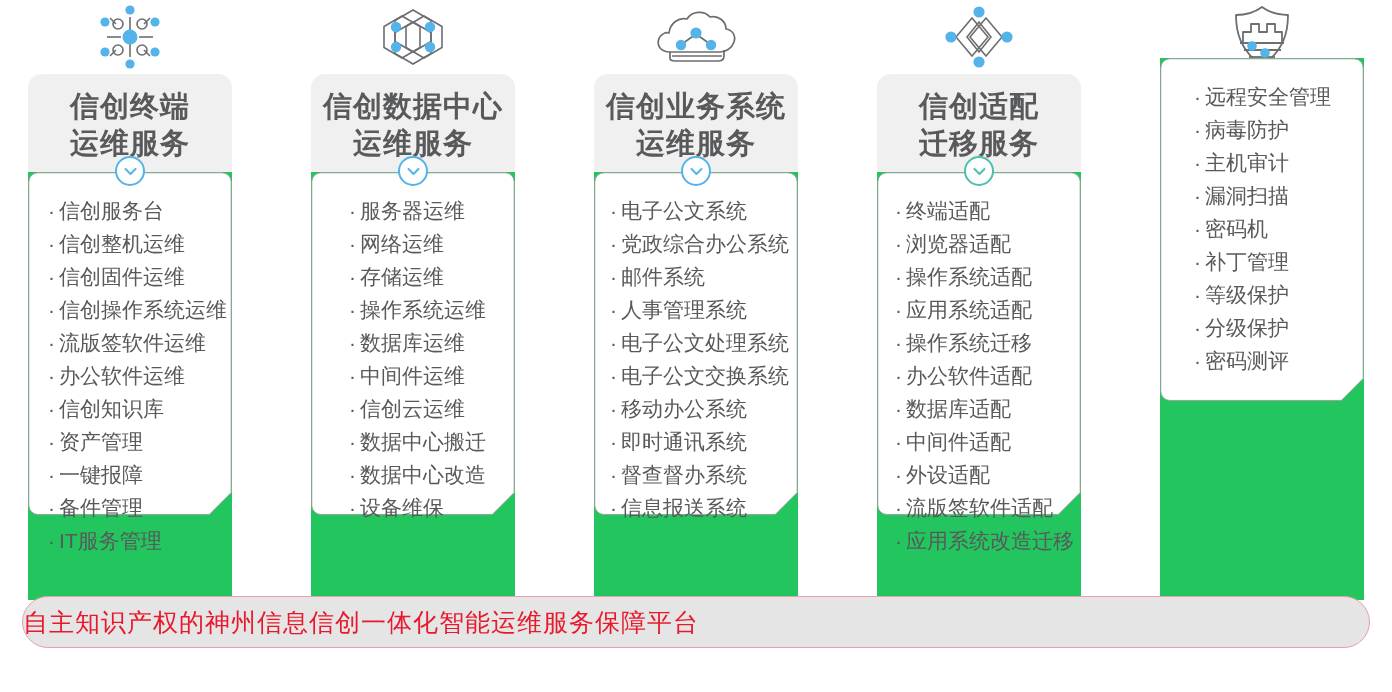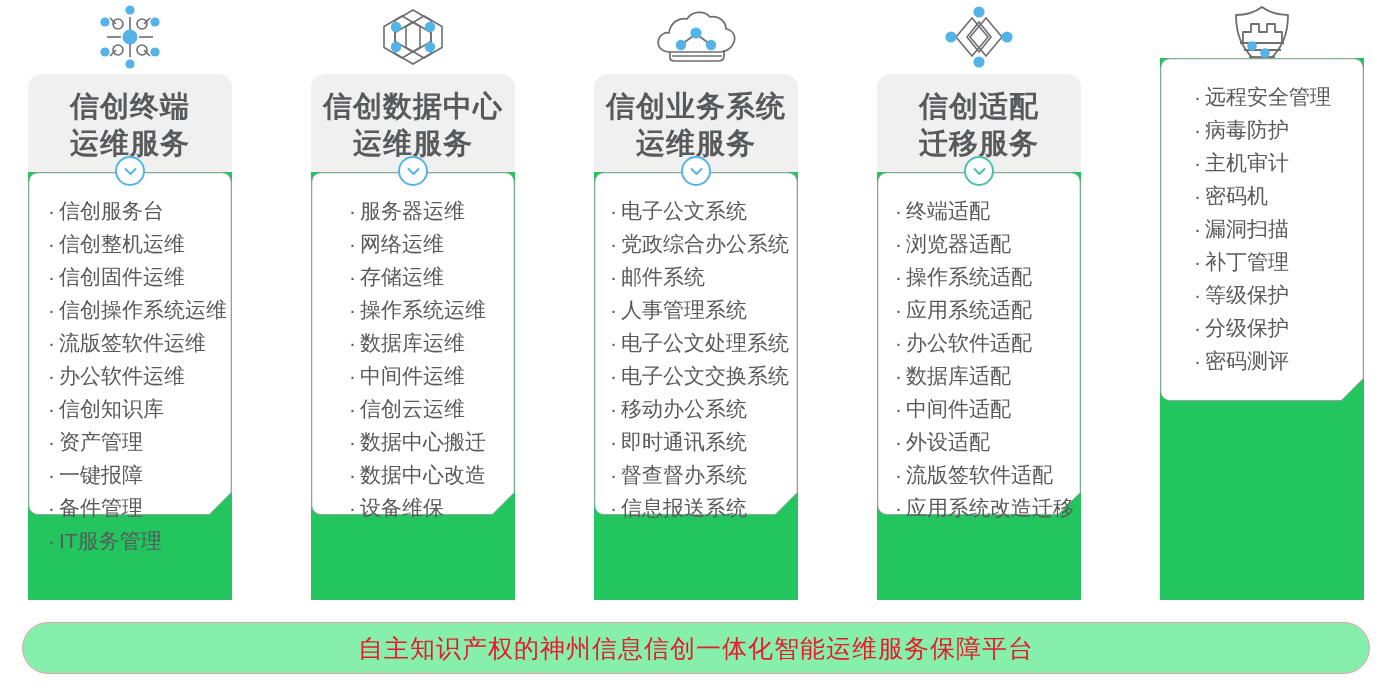--- a/index.html
+++ b/index.html
@@ -118,29 +118,28 @@
   .col-c1 .list-card { padding-left: 20px; }
   .col-c2 .list-card { padding-left: 38px; }
   .col-c3 .list-card { padding-left: 16px; }
   .col-c4 .list-card { padding-left: 18px; }
   .col-c5 .list-card { padding-left: 34px; }
 
   
   #banner {
     position: absolute;
     left: 22px;
-    top: 622px;
+    top: 596px;
     width: 1348px;
     height: 52px;
-    background: #86efac;
+    background: #e5e5e5;
     border: 1px solid #e8a0ad;
     border-radius: 26px;
     display: flex;
     align-items: center;
-    justify-content: center;
     box-sizing: border-box;
   }
   .banner-text {
     font-size: 25px;
     color: #e8192c;
     letter-spacing: 1px;
   }
 </style>
 </head>
 <body>
@@ -323,20 +322,21 @@
     </div>
     <div class="list-card">
       <svg class="card-border" viewBox="0 0 252 424" preserveAspectRatio="none">
         <path d="M12,1 H240 a11,11 0 0 1 11,11 V396 L224,423 H12 a11,11 0 0 1 -11,-11 V12 a11,11 0 0 1 11,-11 Z" fill="#ffffff" stroke="#9a9a9a" stroke-width="1.1"></path>
       </svg>
       <ul>
         <li>终端适配</li>
         <li>浏览器适配</li>
         <li>操作系统适配</li>
         <li>应用系统适配</li>
+        <li>操作系统迁移</li>
         <li>办公软件适配</li>
         <li>数据库适配</li>
         <li>中间件适配</li>
         <li>外设适配</li>
         <li>流版签软件适配</li>
         <li>应用系统改造迁移</li>
       </ul>
     </div>
   </div>
 
@@ -357,22 +357,22 @@
       </svg>
     </div>
     <div class="list-card">
       <svg class="card-border" viewBox="0 0 252 424" preserveAspectRatio="none">
         <path d="M12,1 H240 a11,11 0 0 1 11,11 V396 L224,423 H12 a11,11 0 0 1 -11,-11 V12 a11,11 0 0 1 11,-11 Z" fill="#ffffff" stroke="#9a9a9a" stroke-width="1.1"></path>
       </svg>
       <ul>
         <li>远程安全管理</li>
         <li>病毒防护</li>
         <li>主机审计</li>
+        <li>漏洞扫描</li>
         <li>密码机</li>
-        <li>漏洞扫描</li>
         <li>补丁管理</li>
         <li>等级保护</li>
         <li>分级保护</li>
         <li>密码测评</li>
       </ul>
     </div>
   </div>
 
 </div>
 

